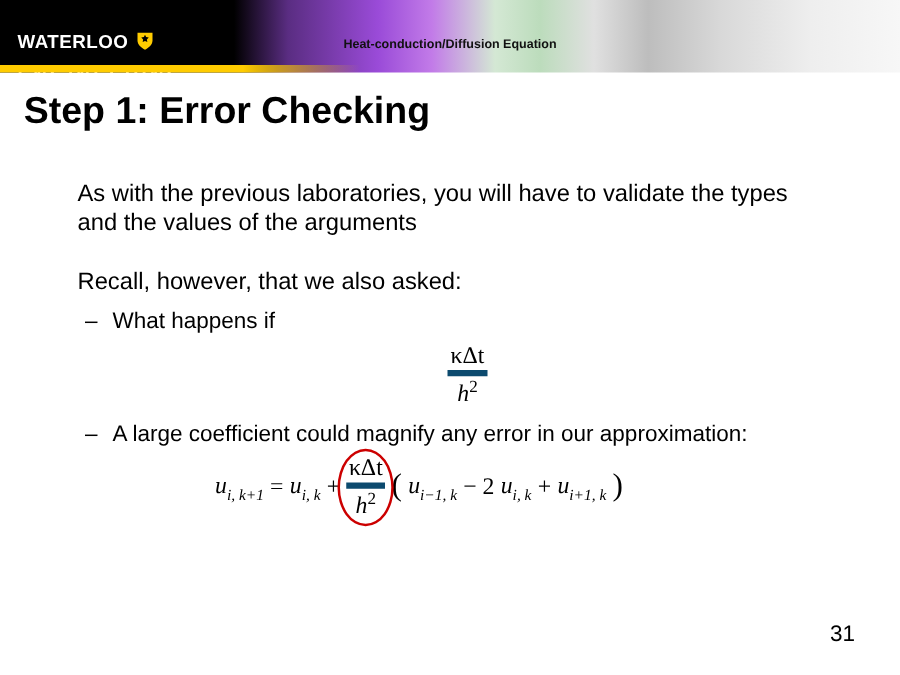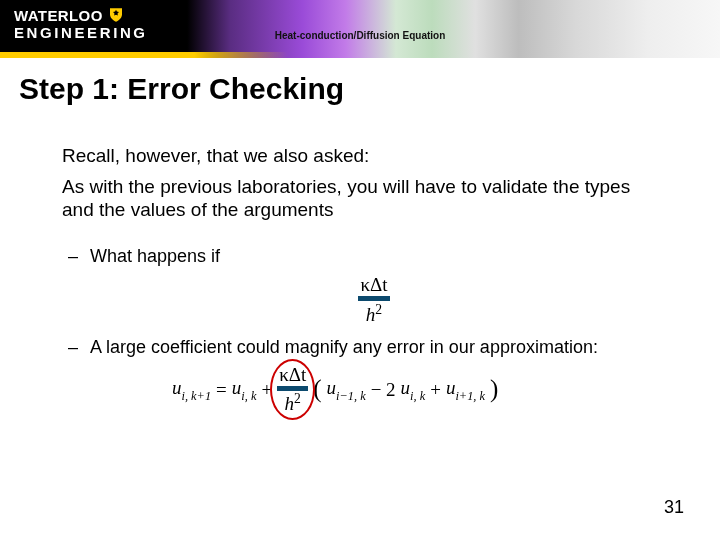--- a/index.html
+++ b/index.html
@@ -17,24 +17,24 @@
     height: 58px;
     position: relative;
     background: linear-gradient(90deg,
       #000 0%, #000 26%,
       #5a2d82 32%, #9a4bd8 42%, #c27be8 48%,
       #d4e8d4 55%, #bcdcbc 60%,
       #e0e0e0 66%, #bdbdbd 72%, #d8d8d8 80%, #eeeeee 90%, #f7f7f7 100%);
   }
   .banner-yellow { position:absolute; left:0; right:0; bottom:0; height:6px;
     background: linear-gradient(90deg, #ffcc00 0%, #ffcc00 27%, rgba(255,204,0,0) 40%); }
-  .logo-block { position:absolute; left:14px; top:6px; color:#fff; line-height:1; }
+  .logo-block { position:absolute; left:14px; top:24px; color:#fff; line-height:1; }
   .logo-top { font-size:15px; font-weight:700; letter-spacing:.4px; display:flex; align-items:center; gap:4px; }
   .logo-crest { width:18px; height:18px; }
-  .logo-bottom { font-size:15px; font-weight:700; letter-spacing:2.6px; margin-top:1px; }
+  .logo-bottom { font-size:15px; font-weight:700; letter-spacing:2.6px; margin-top:11px; }
   .header-label {
     position:absolute; left:50%; top:30px; transform:translateX(-50%);
     font-size:10px; font-weight:700; color:#111;
   }
   .title { font-size:30px; font-weight:700; margin-top:14px;padding-left:19px; }
   .content { padding: 38px 62px 0 62px; font-size:19px; line-height:1.22; }
   .para { margin-bottom:24px; }
   .bullet-list { list-style:none; padding-left:28px; }
   .bullet-list li { position:relative; margin-bottom:6px; font-size:18px; }
   .bullet-list li::before { content:"–"; position:absolute; left:-22px; }
@@ -67,22 +67,22 @@
     </div>
     <div class="logo-bottom">ENGINEERING</div>
   </div>
   <div class="header-label">Heat-conduction/Diffusion Equation</div>
   <div class="banner-yellow"></div>
 </div>
 
 <h1 class="title">Step 1:  Error Checking</h1>
 
 <div class="content">
+  <p class="para">As with the previous laboratories, you will have to validate the types and the values of the arguments</p>
   <p class="para" style="margin-bottom:8px">Recall, however, that we also asked:</p>
-  <p class="para">As with the previous laboratories, you will have to validate the types and the values of the arguments</p>
 
   <ul class="bullet-list">
     <li>
       <span>What happens if</span>
       <div class="frac-wrap">
         <span class="frac">
           <span class="num"><span><span class="rm">κΔt</span></span></span>
           <span class="den"><span><span>h</span><span class="sup rm">2</span></span></span>
         </span>
       </div>

